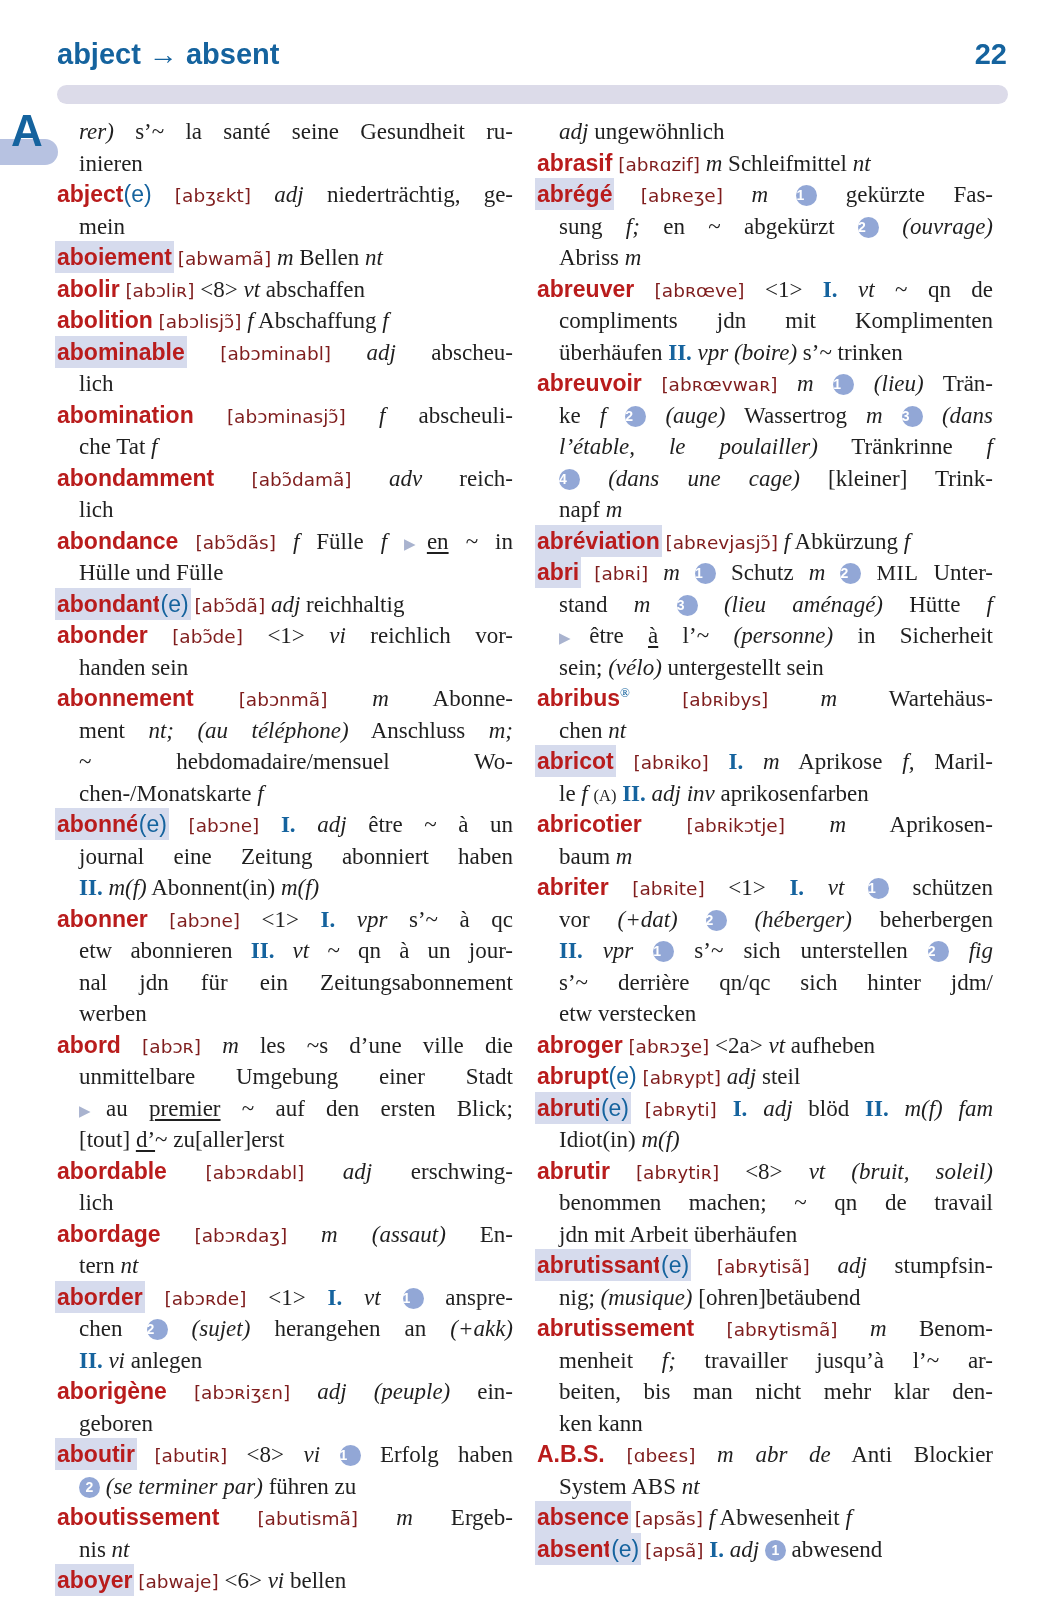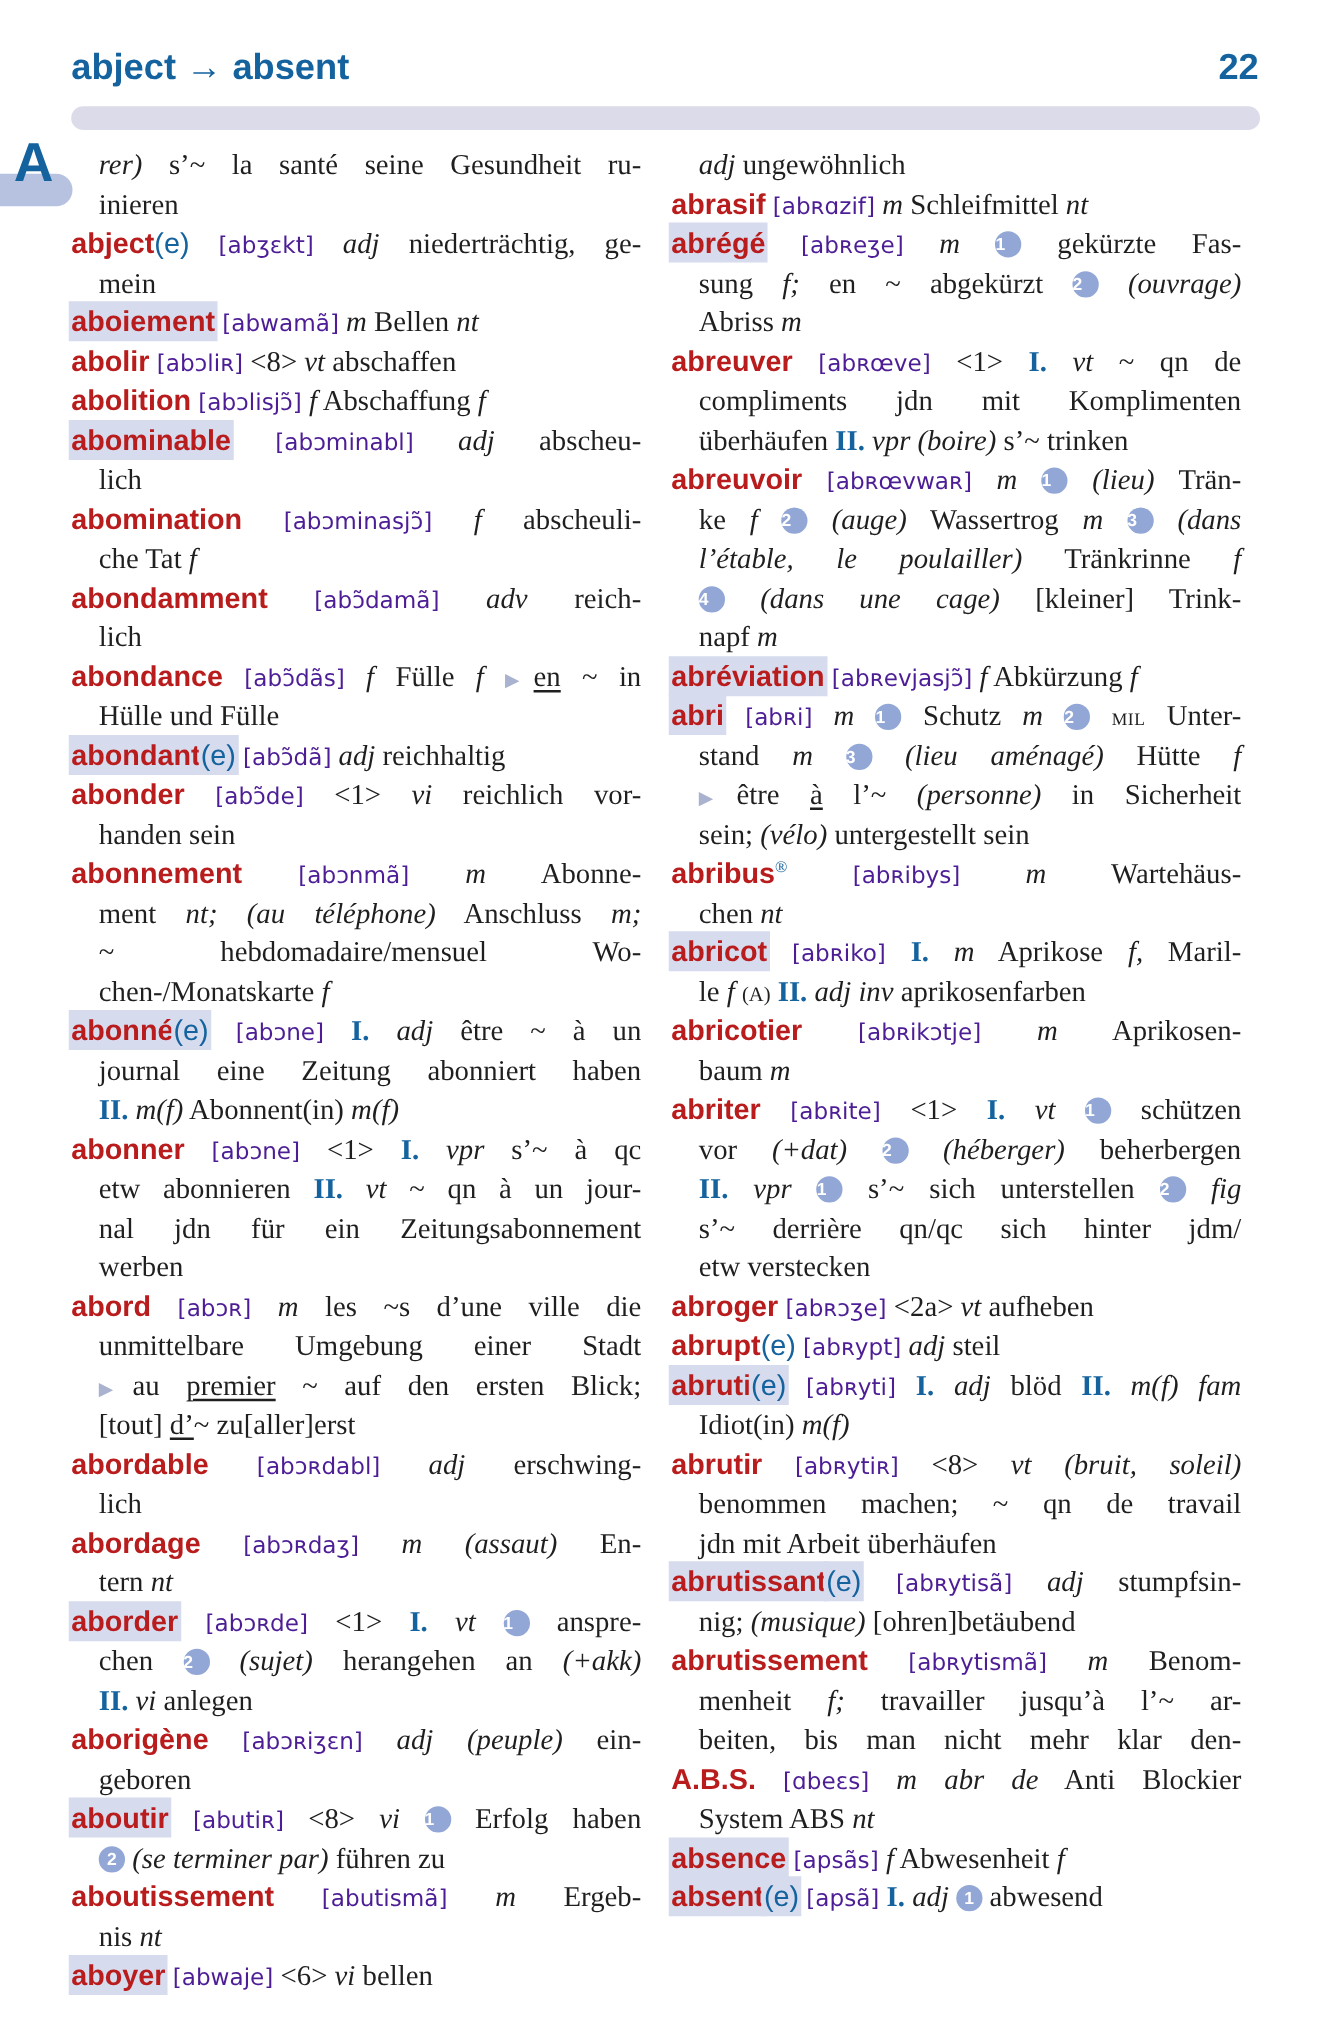--- a/index.html
+++ b/index.html
@@ -17,28 +17,28 @@
   .col-right{left:537px;}
   .ln{height:31.5px;white-space:nowrap;}
   .ln.ind{padding-left:22px;}
   .ln.jl{text-align:justify;text-align-last:justify;}
   .i{font-style:italic;}
   .b{font-weight:400;margin-top:42px;}
   .u{text-decoration:underline;text-decoration-thickness:2px;text-underline-offset:3px;}
   .hw{font-family:"Liberation Sans",sans-serif;font-weight:700;color:#b91c1c;font-size:23px;}
   .hws{font-family:"Liberation Sans",sans-serif;font-weight:400;color:#15639e;font-size:23px;}
   .hl{background:#d6dbed;padding:3px 2px;margin:-3px -2px;}
-  .ph{font-family:"DejaVu Sans",sans-serif;color:#4c1d95;font-size:18.5px;}
+  .ph{font-family:"DejaVu Sans",sans-serif;color:#7f1d1d;font-size:18.5px;}
   .rom{color:#15639e;font-weight:700;}
   .circ{display:inline-block;width:21px;height:21px;border-radius:50%;background:#92a7d6;color:#fff;
         font-family:"Liberation Sans",sans-serif;font-weight:700;font-size:14px;line-height:21px;
         text-align:center;vertical-align:2px;}
   .tri{color:#a9b3cf;font-size:15px;}
   .sup{color:#15639e;font-size:13px;vertical-align:super;line-height:0;}
-  .sc{font-size:14px;letter-spacing:.5px;}
+  .sc{font-size:22px;letter-spacing:.5px;}
   .scp{font-size:16.5px;}
 </style>
 </head>
 <body>
 
 <div class="page">
   <div class="header">
     <span class="hrange">abject → absent</span>
     <span class="hpage">22</span>
   </div>
@@ -206,20 +206,21 @@
         <div class="ln ind"><span>jdn mit Arbeit überhäufen</span></div>
       </div>
       <div class="entry">
         <div class="ln jl"><span class="hw hl">abrutissant</span><span class="hws hl">(e)</span><span> </span><span class="ph">[abʀytisã]</span><span> </span><span class="i">adj</span><span> stumpfsin-</span></div>
         <div class="ln ind"><span>nig; </span><span class="i">(musique)</span><span> [ohren]betäubend</span></div>
       </div>
       <div class="entry">
         <div class="ln jl"><span class="hw">abrutissement</span><span> </span><span class="ph">[abʀytismã]</span><span> </span><span class="i">m</span><span> Benom-</span></div>
         <div class="ln ind jl"><span>menheit </span><span class="i">f;</span><span> </span><span class="b">travailler jusqu’à l’~</span><span> ar-</span></div>
         <div class="ln ind jl"><span>beiten, bis man nicht mehr klar den-</span></div>
+        <div class="ln ind"><span>ken kann</span></div>
       </div>
       <div class="entry">
         <div class="ln jl"><span class="hw">A.B.S.</span><span> </span><span class="ph">[ɑbeɛs]</span><span> </span><span class="i">m</span><span> </span><span class="i">abr de</span><span> </span><span class="b">Anti Blockier</span></div>
         <div class="ln ind"><span class="b">System</span><span> ABS </span><span class="i">nt</span></div>
       </div>
       <div class="entry">
         <div class="ln"><span class="hw hl">absence</span><span> </span><span class="ph">[apsãs]</span><span> </span><span class="i">f</span><span> Abwesenheit </span><span class="i">f</span></div>
       </div>
       <div class="entry">
         <div class="ln"><span class="hw hl">absent</span><span class="hws hl">(e)</span><span> </span><span class="ph">[apsã]</span><span> </span><span class="rom">I.</span><span> </span><span class="i">adj</span><span> </span><span class="circ">1</span><span> abwesend</span></div>

